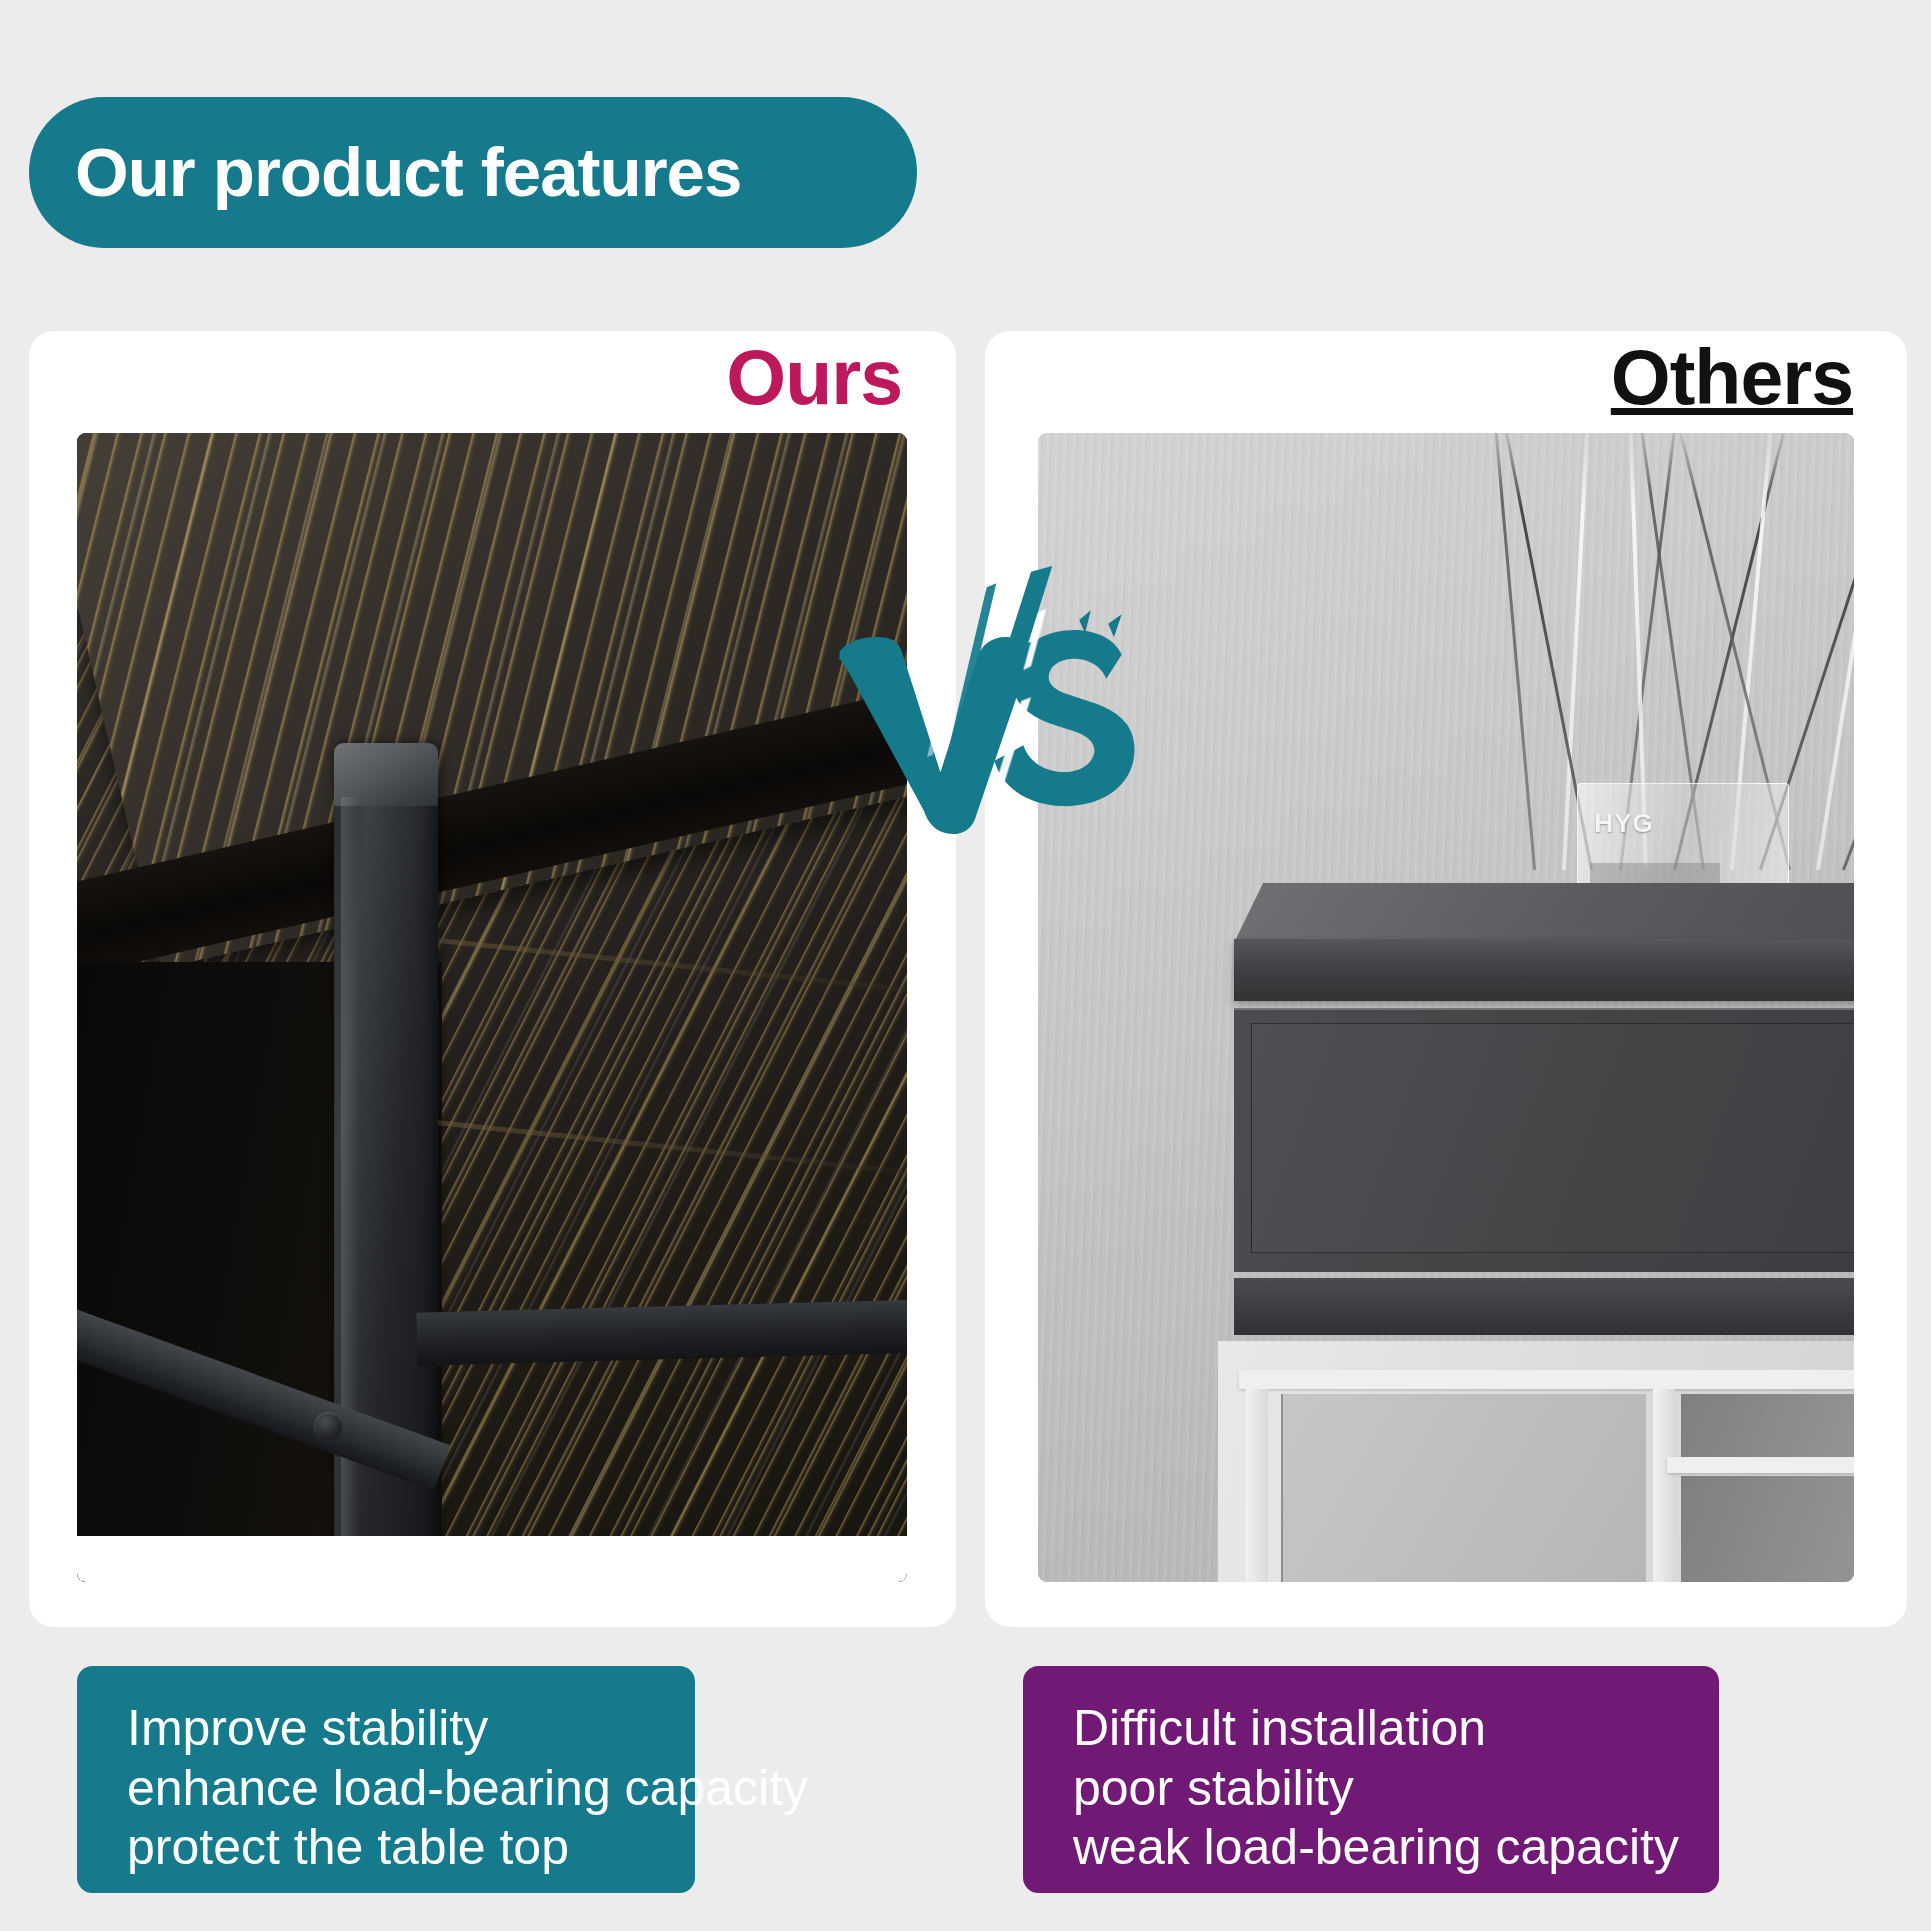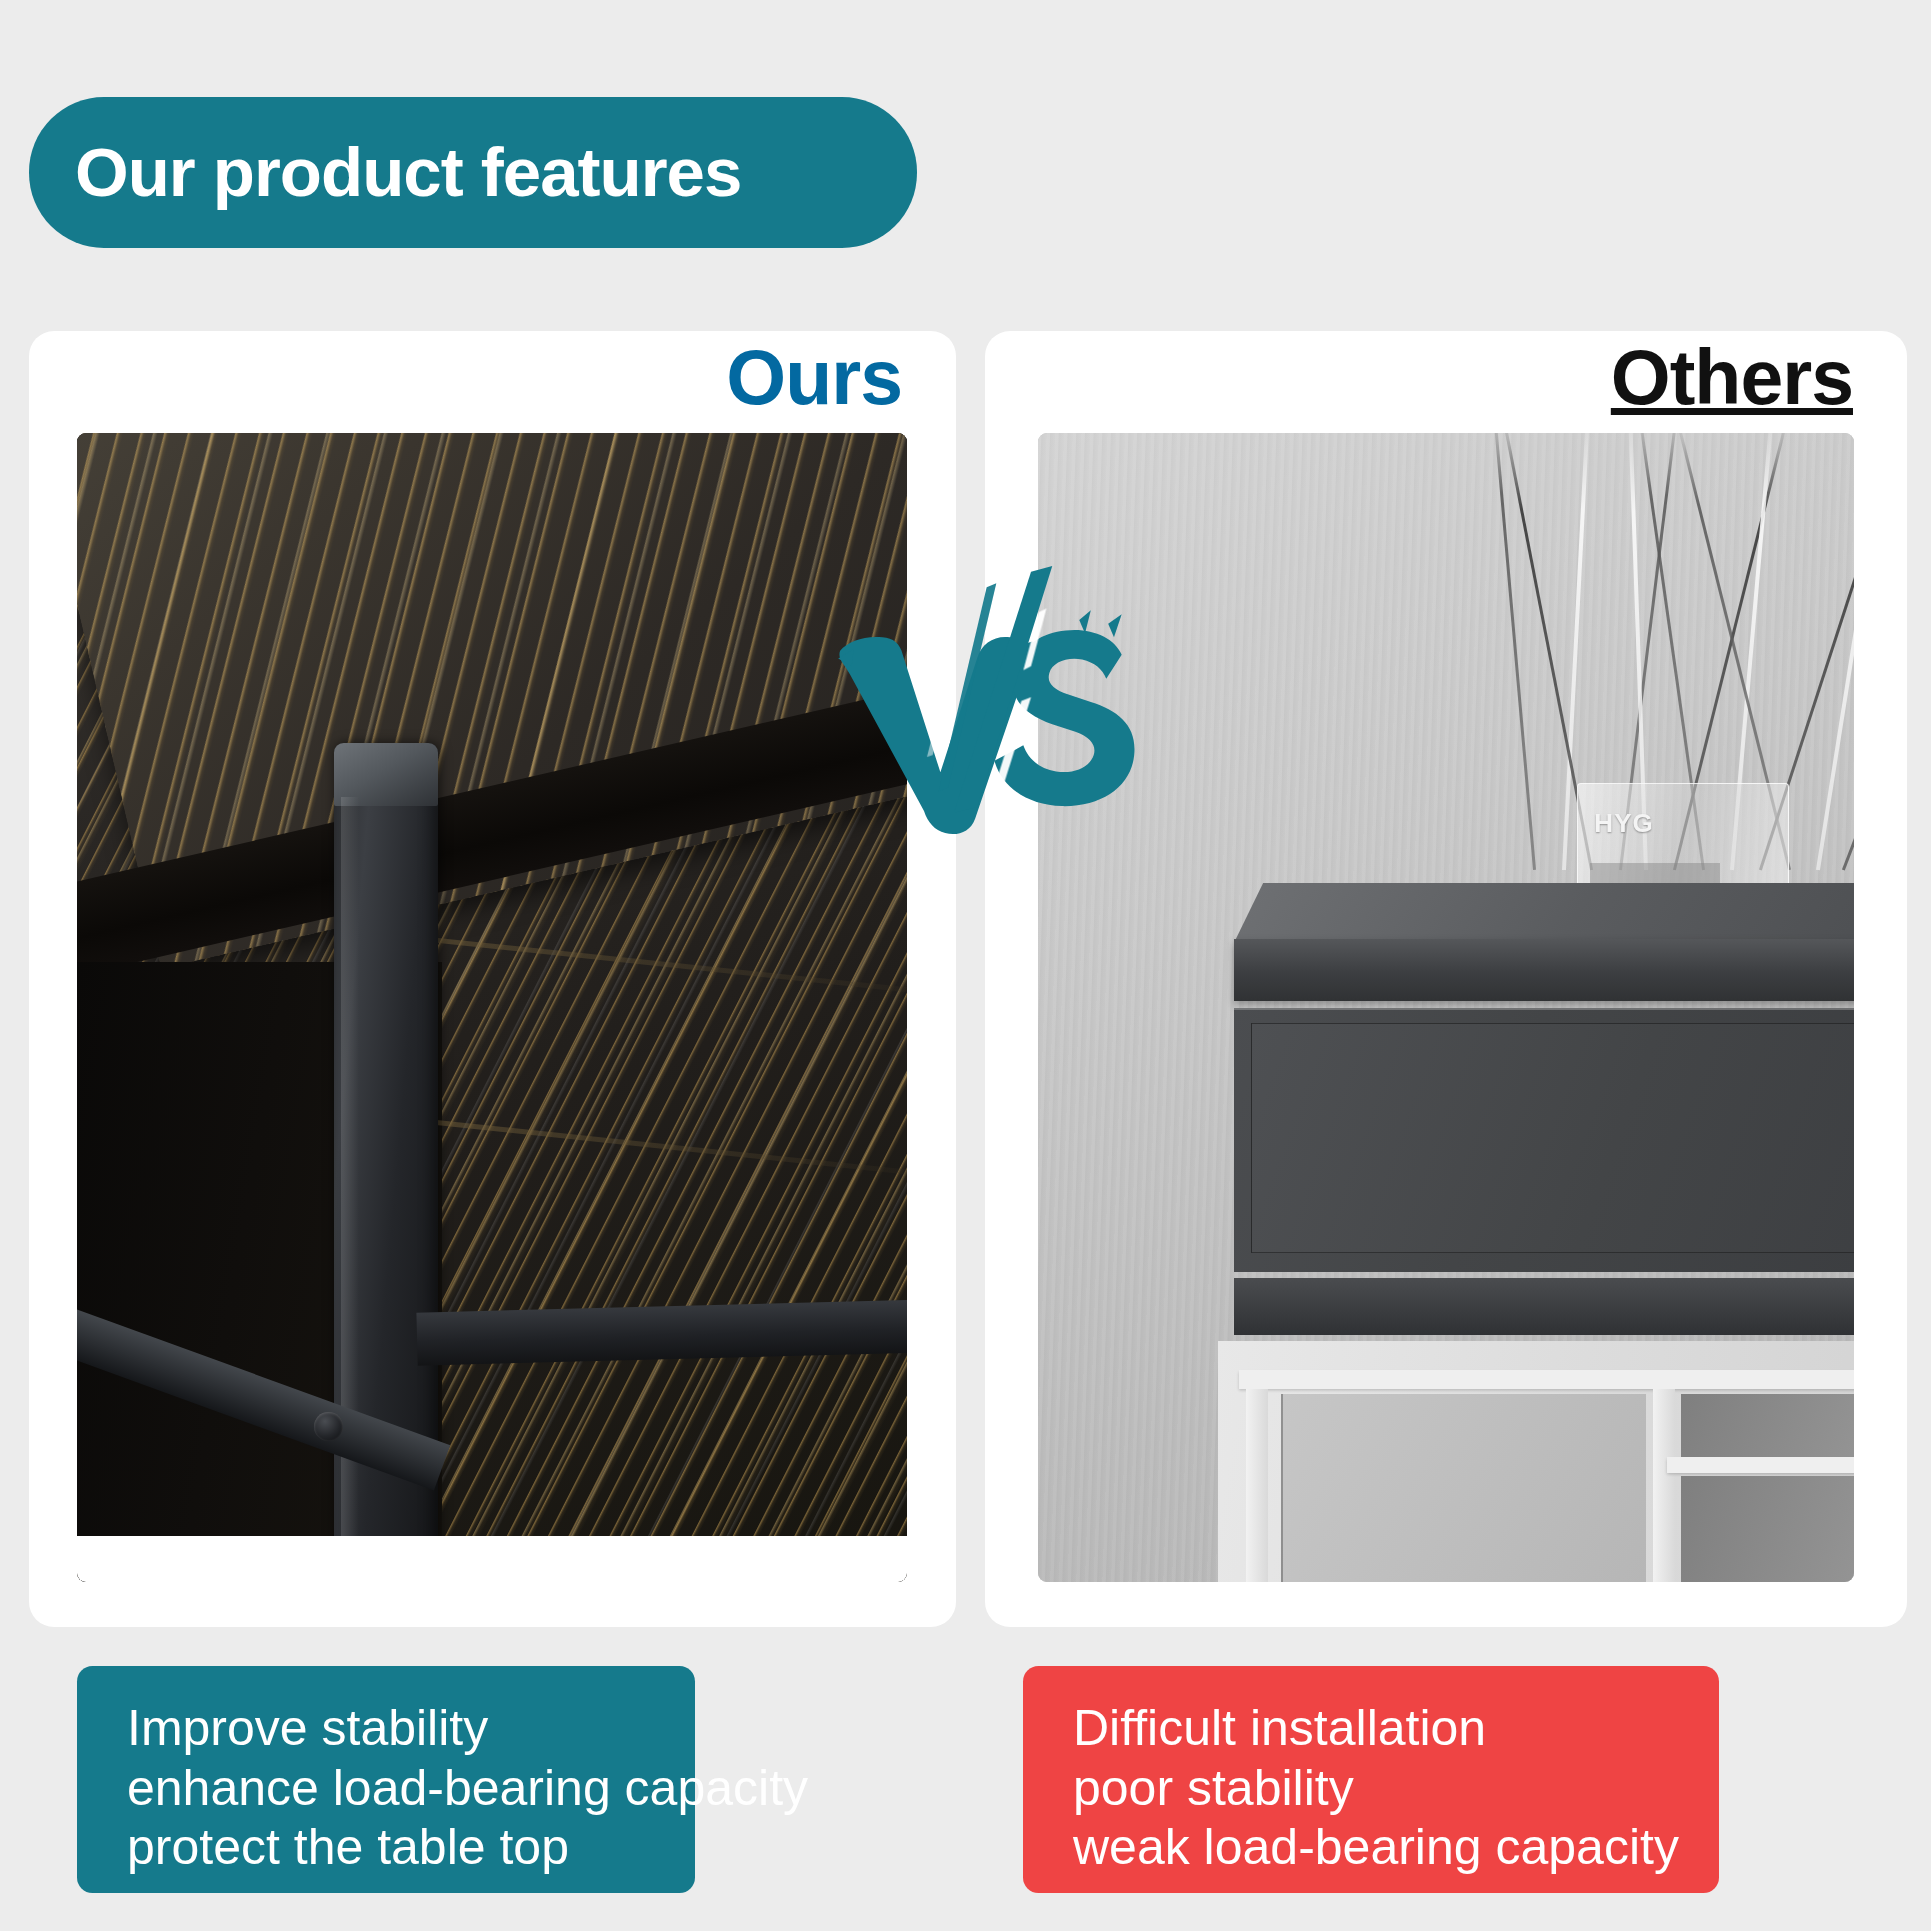--- a/index.html
+++ b/index.html
@@ -43,21 +43,21 @@
 
   .card-label {
     position:absolute;
     top:7.7px;
     right:54px;
     font-size:77px;
     font-weight:700;
     line-height:1;
     letter-spacing:-1px;
   }
-  #label-ours   { color:#0369a1; }
+  #label-ours   { color:#be185d; }
   #label-others { color:#111111;text-decoration:underline; }
 
   
   .photo {
     position:absolute;
     border-radius:9px;
     overflow:hidden;
   }
   #photo-ours {
     left:48px; top:102px;
@@ -282,21 +282,21 @@
 
   
   .caption {
     position:absolute;
     top:1666px;
     height:227px;
     border-radius:15.4px;
     padding:33px 8px 0 50px;
   }
   #caption-ours   { left:77px;   width:618px; background:#157a8c; }
-  #caption-others { left:1023px; width:696px; background:#ef4444; }
+  #caption-others { left:1023px; width:696px; background:#701a75; }
   .caption-line {
     color:#ffffff;
     font-size:50px;
     font-weight:400;
     line-height:1.19;
     white-space:nowrap;
   }
 </style>
 </head>
 <body>

